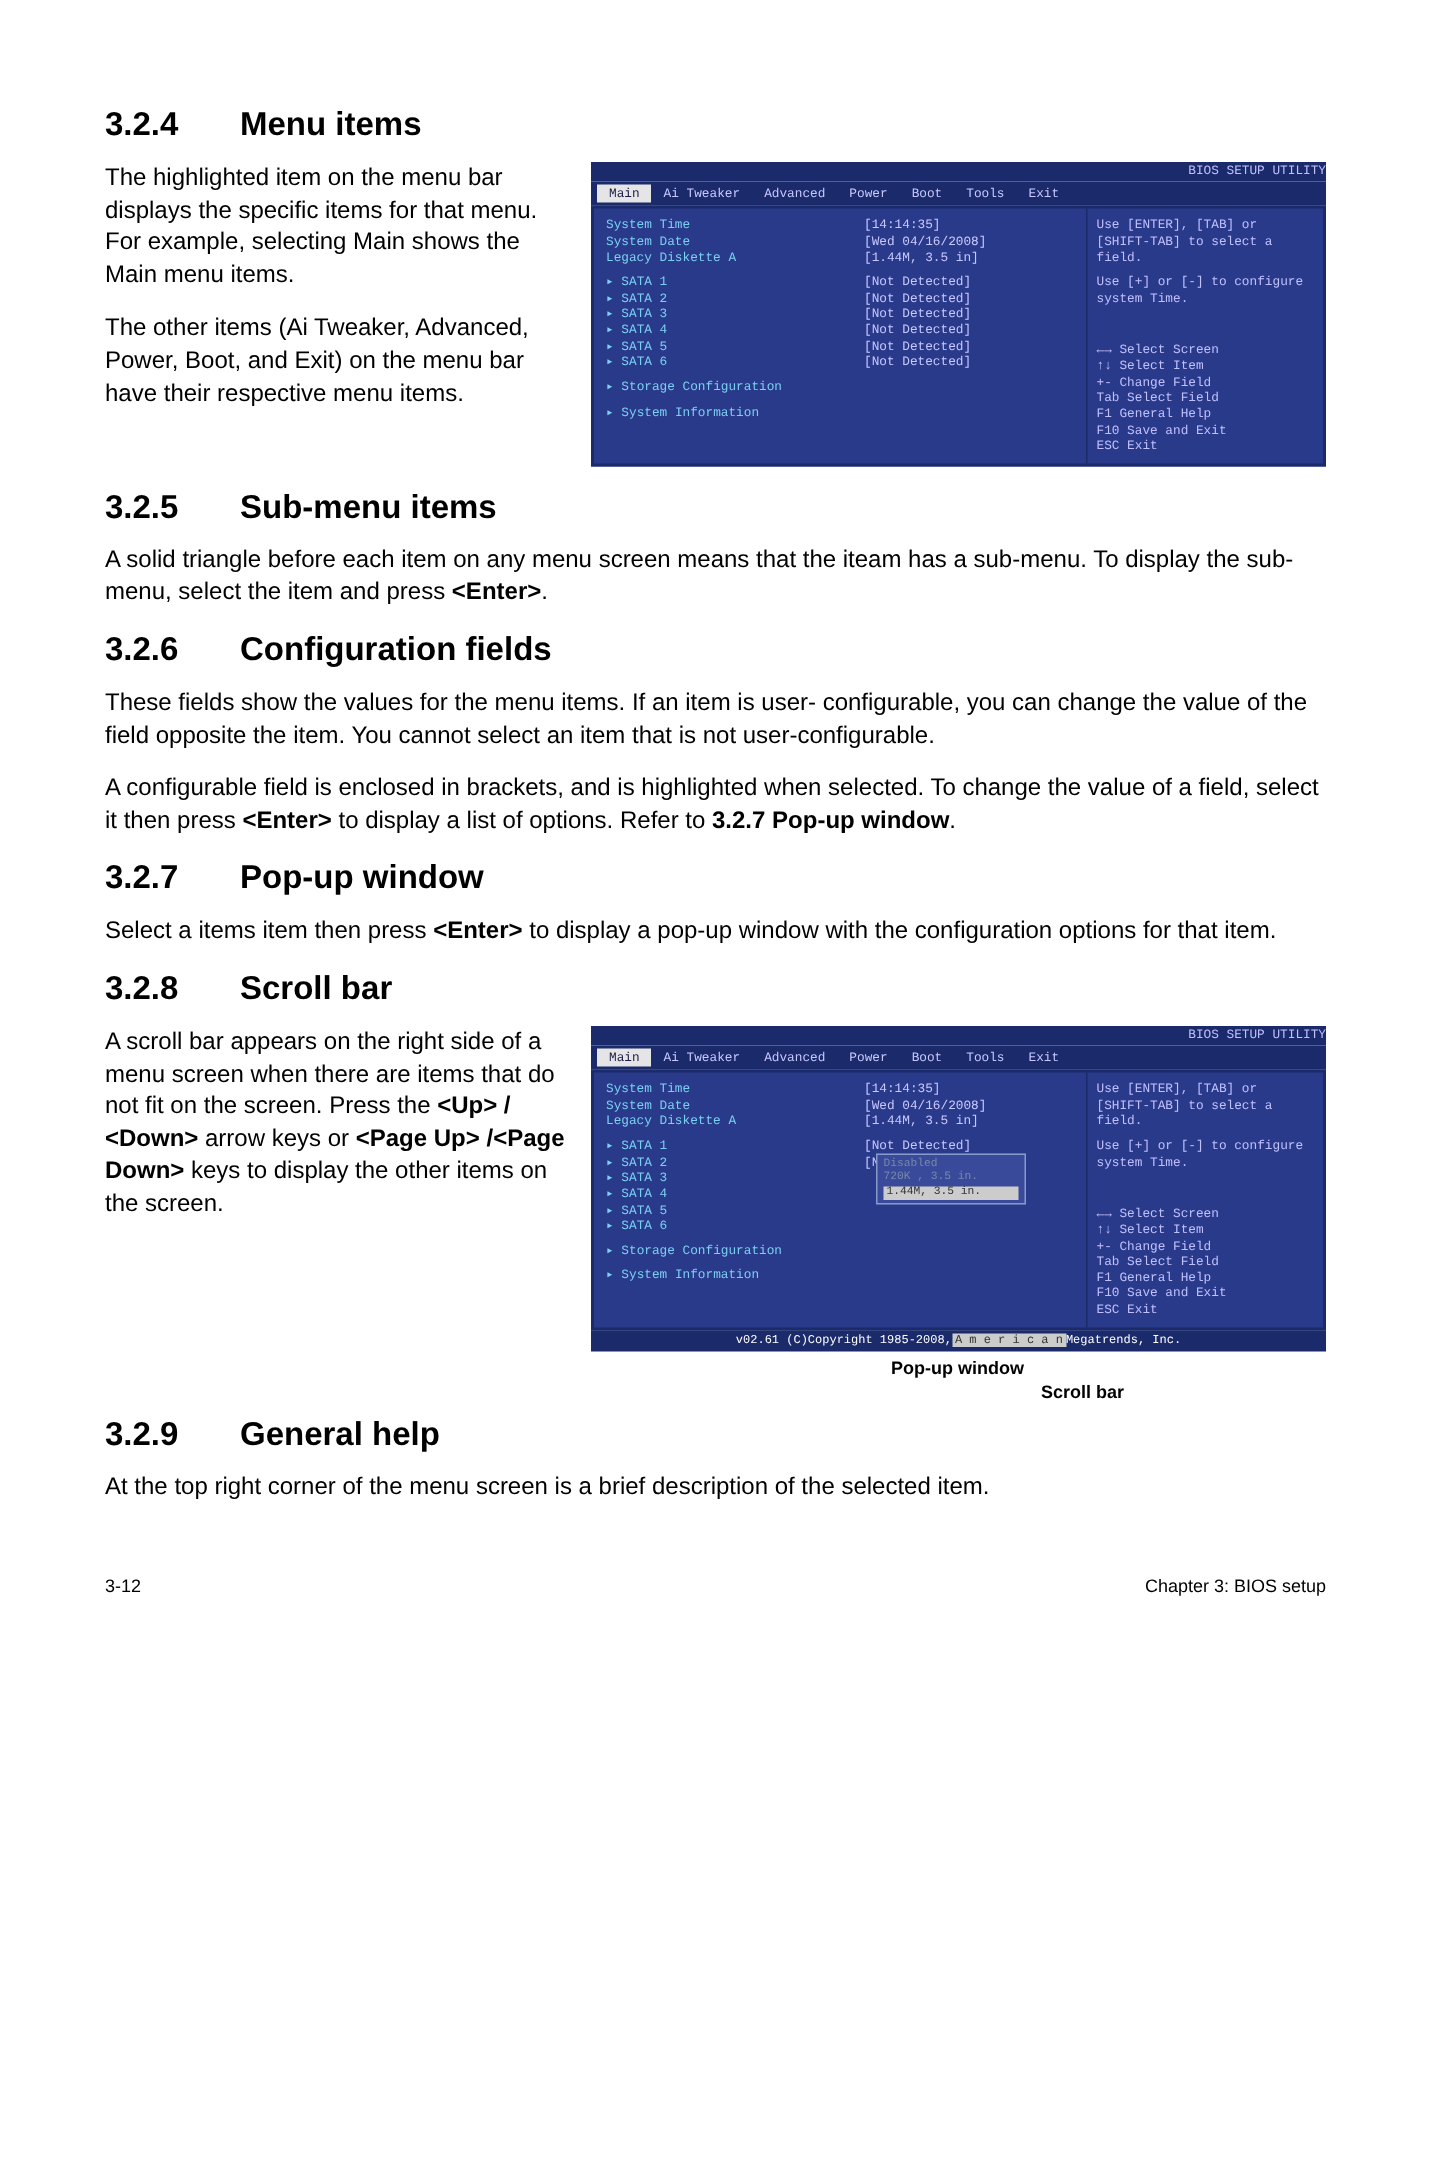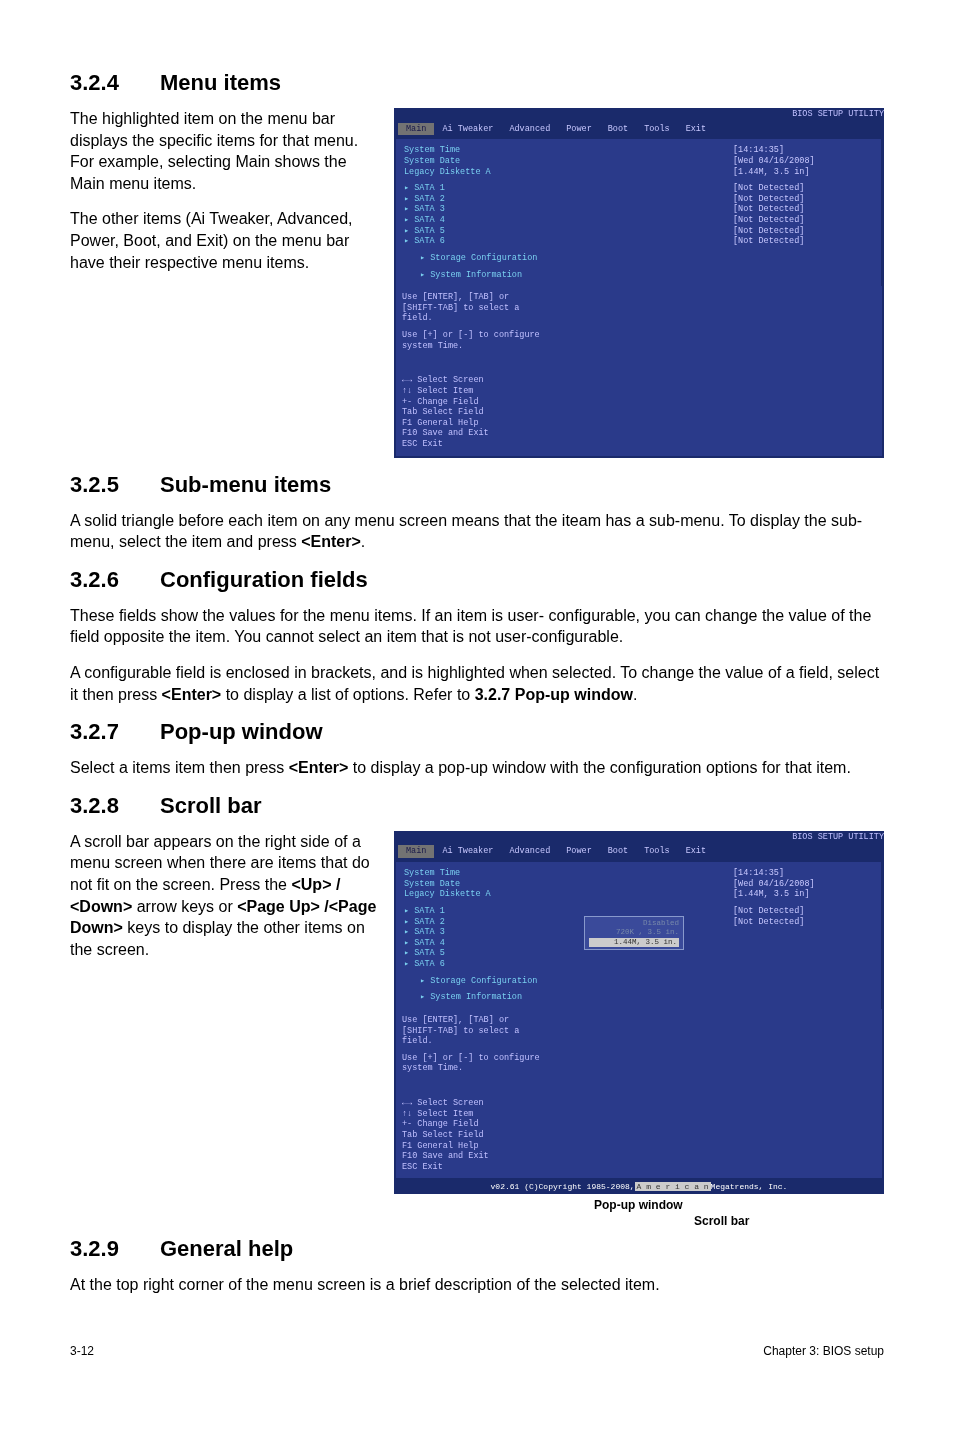--- a/index.html
+++ b/index.html
@@ -55,28 +55,27 @@
     background: #1a2a6b;
     display: flex;
     padding: 2px 4px;
     gap: 0;
   }
   .bios-tab {
     padding: 1px 8px;
     color: #c8c8ff;
   }
   .bios-tab.sel {
-    background: #737373;
+    background: #e5e5e5;
     color: #1a1a4a;
   }
   .bios-body {
     display: flex;
     border: 2px solid #1a2a6b;
     background: #2a3a8a;
-    flex-direction: column;
   }
   .bios-left {
     flex: 1;
     padding: 6px 8px;
     border-right: 1px solid #1a2a6b;
   }
   .bios-right {
     width: 145px;
     padding: 6px 6px;
     color: #c0c0ff;
@@ -87,21 +86,21 @@
   .bios-row .lbl {
     flex: 1;
     color: #7ad0f0;
   }
   .bios-row .val {
     color: #c8c8ff;
     width: 140px;
   }
   .bios-sub {
     color: #7ad0f0;
-    margin-left: 16px;
+    margin-left: 0;
   }
   .bios-footer {
     background: #1a2a6b;
     color: #fff;
     text-align: center;
     padding: 2px 0;
     font-size: 8px;
   }
   .caption {
     text-align: center;
@@ -315,21 +314,21 @@
           <div>Tab Select Field</div>
           <div>F1  General Help</div>
           <div>F10 Save and Exit</div>
           <div>ESC Exit</div>
         </div>
       </div>
       <div class="bios-footer">
         <span>v02.61 (C)Copyright 1985-2008,</span><span style="background:#ccc;color:#333;padding:0 2px;">A  m  e  r  i  c  a  n</span><span>Megatrends, Inc.</span>
       </div>
 
-      <div class="popup-box" style="left:190px; top:85px;text-align:right;">
+      <div class="popup-box" style="left:190px; top:85px;">
         <div>Disabled</div>
         <div>720K , 3.5 in.</div>
         <span class="sel2">1.44M, 3.5 in.</span>
       </div>
     </div>
     <div class="callout" style="height:34px;">
       <div class="callout-label1">Pop-up window</div>
       <div class="callout-label2">Scroll bar</div>
     </div>
   </div>

